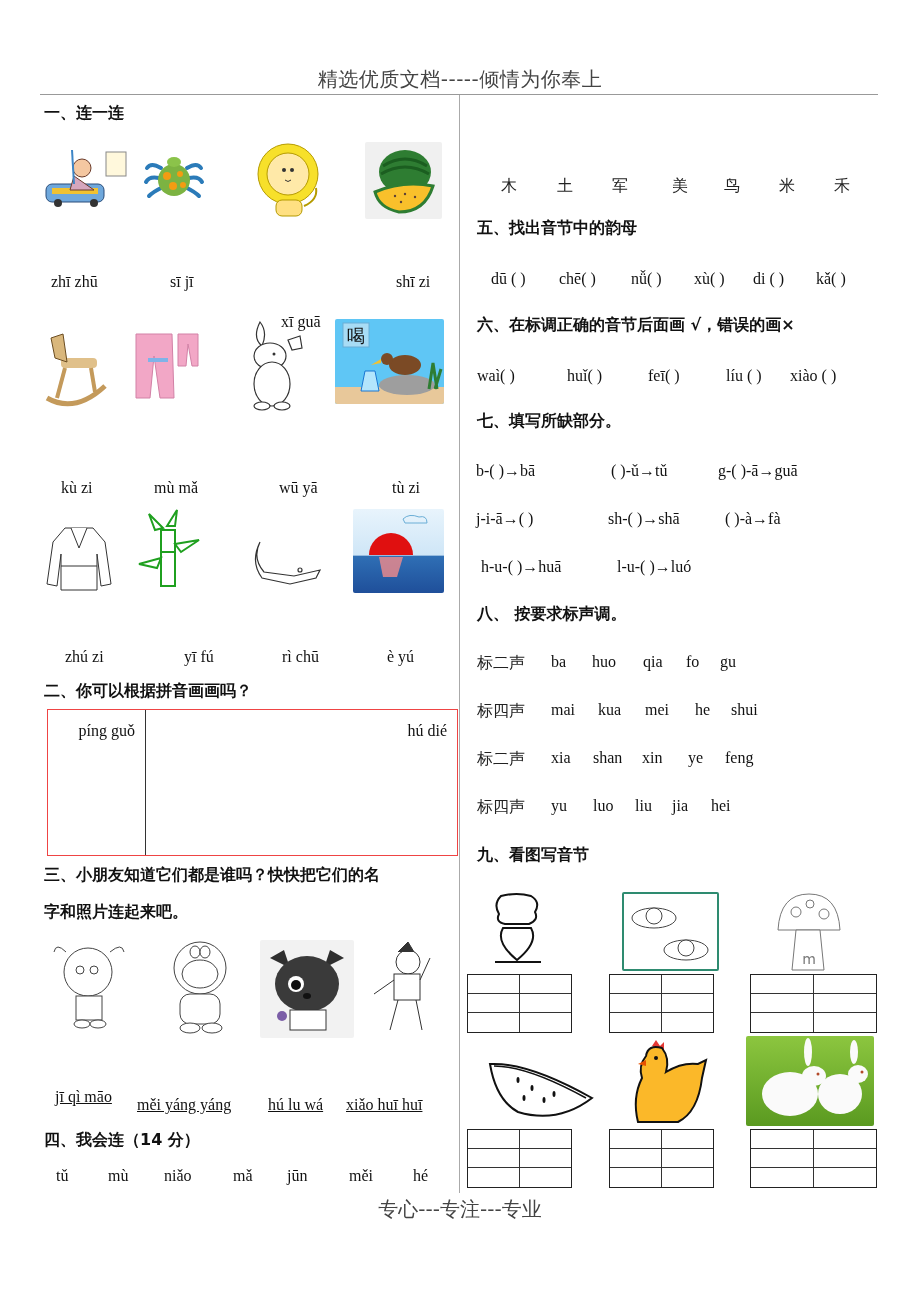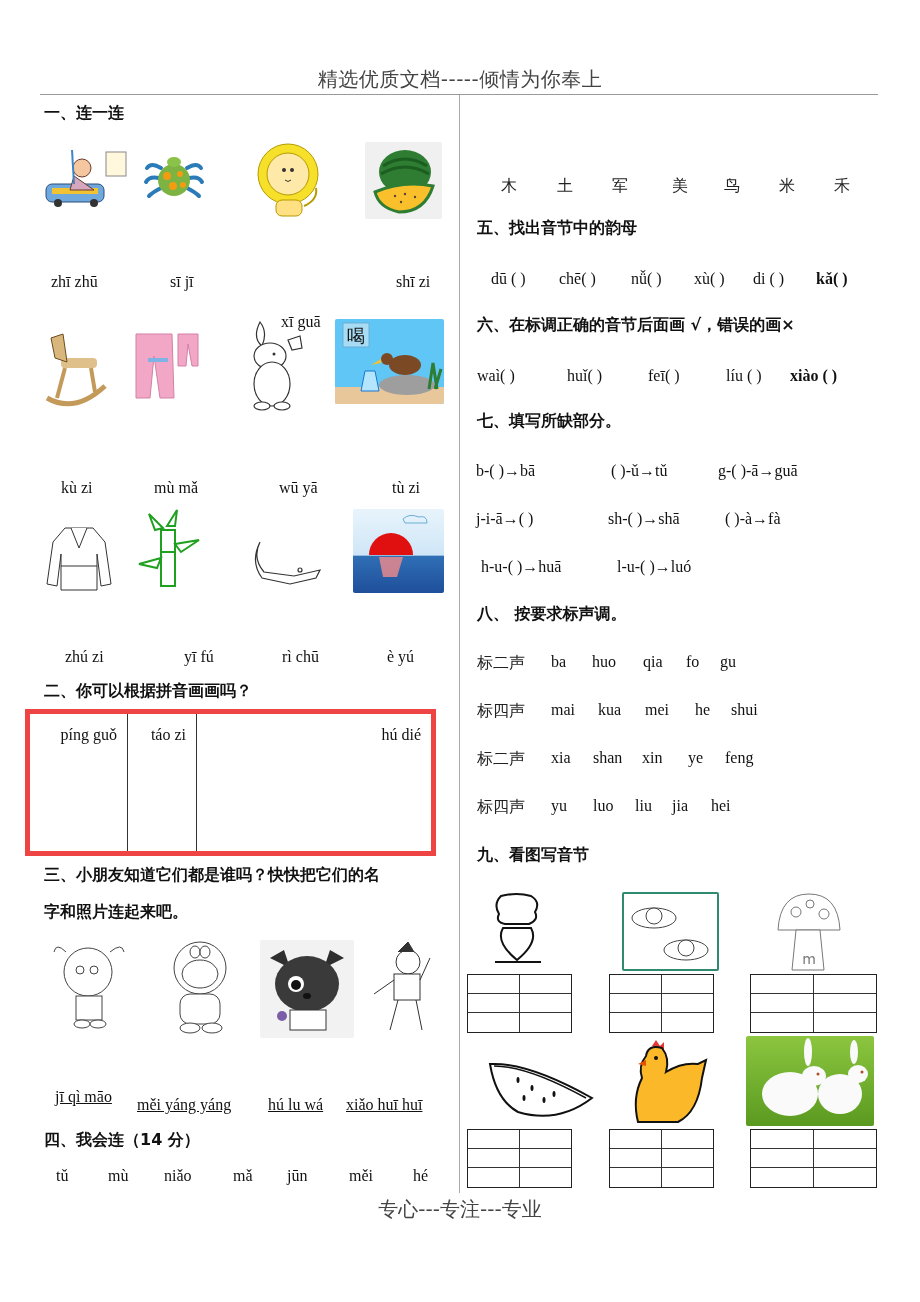--- a/index.html
+++ b/index.html
@@ -8,21 +8,21 @@
   .abs { position: absolute; }
   .header-title { left: 0; width: 920px; top: 66px; text-align: center; font-family: "DejaVu Sans", sans-serif; font-size: 20px; color: #444; letter-spacing: 0.5px; }
   .header-rule { left: 40px; width: 838px; top: 94px; height: 1px; background: #999; }
   .col-divider { left: 459px; top: 95px; width: 1px; height: 1098px; background: #aaa; }
   .heading { font-family: "DejaVu Sans", sans-serif; font-weight: bold; font-size: 16px; color: #111; white-space: nowrap; }
   .py { font-size: 16px; white-space: nowrap; }
   .cjk { font-family: "DejaVu Sans", sans-serif; font-size: 16px; color: #222; white-space: nowrap; }
   .pic { border-radius: 2px; overflow: hidden; }
   .footer { left: 0; width: 920px; top: 1196px; text-align: center; font-family: "DejaVu Sans", sans-serif; font-size: 20px; color: #444; }
   
-  .draw-table { left: 25px; top: 709px; width: 411px; height: 147px; border: 5px solid #ef4444; display: flex; }
+  .draw-table { left: 47px; top: 709px; width: 411px; height: 147px; border: 1px solid #ef4444; display: flex; }
   .draw-cell { border-right: 1px solid #333; position: relative; }
   .draw-cell:last-child { border-right: none; }
   .draw-cell span { position: absolute; top: 12px; right: 10px; font-size: 16px; white-space: nowrap; }
   
   .grid { border: 1.5px solid #222; display: grid; grid-template-columns: 1fr 1fr; grid-template-rows: 1fr 1fr 1fr; }
   .grid div { border-right: 1px solid #333; border-bottom: 1px solid #333; }
   .grid div:nth-child(2n) { border-right: none; }
   .grid div:nth-last-child(-n+2) { border-bottom: none; }
   .underline { text-decoration: underline; }
 </style>
@@ -183,23 +183,20 @@
 <div class="abs py" style="left:65px; top:648px;">zhú zi</div>
 <div class="abs py" style="left:184px; top:648px;">yī  fú</div>
 <div class="abs py" style="left:282px; top:648px;">rì  chū</div>
 <div class="abs py" style="left:387px; top:648px;">è  yú</div>
 
 <div class="abs heading" style="left:44px; top:681px;">二、你可以根据拼音画画吗？</div>
 <div class="abs draw-table">
   <div class="draw-cell" style="width:98px;">
       <span>píng guǒ</span>
     </div>
-  <div class="draw-cell" style="width:69px;">
-      <span>táo zi</span>
-    </div>
   <div class="draw-cell" style="flex:1;">
       <span>hú dié</span>
     </div>
 </div>
 
 <div class="abs heading" style="left:44px; top:865px;">三、小朋友知道它们都是谁吗？快快把它们的名</div>
 <div class="abs heading" style="left:44px; top:902px;">字和照片连起来吧。</div>
 
 <div class="abs pic" style="left:52px; top:938px; width:76px; height:96px;">
   <svg width="76" height="96" viewBox="0 0 76 96">
@@ -271,28 +268,28 @@
 <div class="abs cjk" style="left:724px; top:176px;">鸟</div>
 <div class="abs cjk" style="left:779px; top:176px;">米</div>
 <div class="abs cjk" style="left:834px; top:176px;">禾</div>
 
 <div class="abs heading" style="left:477px; top:218px;">五、找出音节中的韵母</div>
 <div class="abs py" style="left:491px; top:270px;">dū (    )</div>
 <div class="abs py" style="left:559px; top:270px;">chē(   )</div>
 <div class="abs py" style="left:631px; top:270px;">nǚ(    )</div>
 <div class="abs py" style="left:694px; top:270px;">xù(   )</div>
 <div class="abs py" style="left:753px; top:270px;">di (    )</div>
-<div class="abs py" style="left:816px; top:270px;font-weight:bold;">kǎ(   )</div>
+<div class="abs py" style="left:816px; top:270px;">kǎ(   )</div>
 
 <div class="abs heading" style="left:477px; top:315px;">六、在标调正确的音节后面画 √，错误的画×</div>
 <div class="abs py" style="left:477px; top:367px;">waì( )</div>
 <div class="abs py" style="left:567px; top:367px;">huǐ( )</div>
 <div class="abs py" style="left:648px; top:367px;">feī( )</div>
 <div class="abs py" style="left:726px; top:367px;">líu ( )</div>
-<div class="abs py" style="left:790px; top:367px;font-weight:bold;">xiào ( )</div>
+<div class="abs py" style="left:790px; top:367px;">xiào ( )</div>
 
 <div class="abs heading" style="left:477px; top:411px;">七、填写所缺部分。</div>
 <div class="abs py" style="left:476px; top:462px;">b-(   )→bā</div>
 <div class="abs py" style="left:611px; top:462px;">(   )-ǔ→tǔ</div>
 <div class="abs py" style="left:718px; top:462px;">g-(   )-ā→guā</div>
 <div class="abs py" style="left:476px; top:510px;">j-i-ā→(  )</div>
 <div class="abs py" style="left:608px; top:510px;">sh-(  )→shā</div>
 <div class="abs py" style="left:725px; top:510px;">(   )-à→fà</div>
 <div class="abs py" style="left:481px; top:558px;">h-u-(   )→huā</div>
 <div class="abs py" style="left:617px; top:558px;">l-u-(   )→luó</div>

